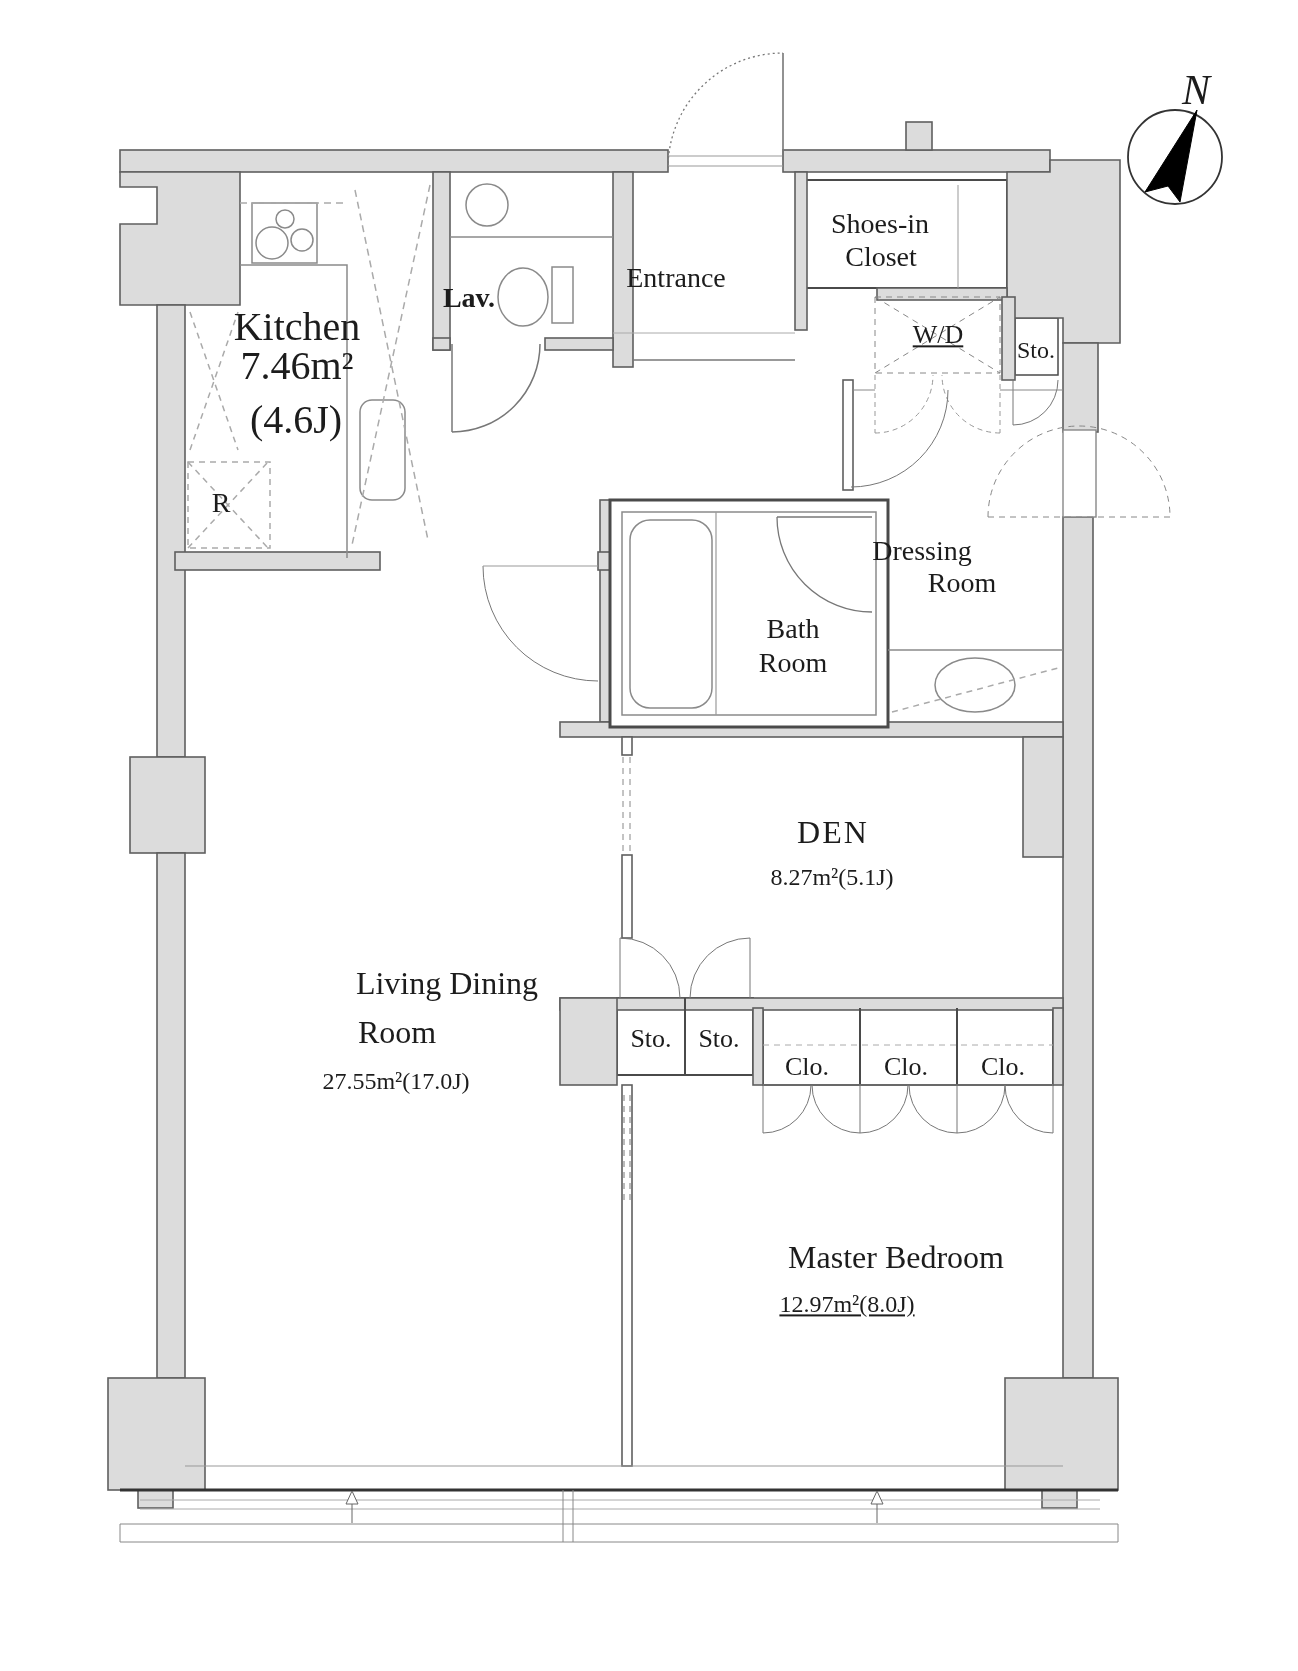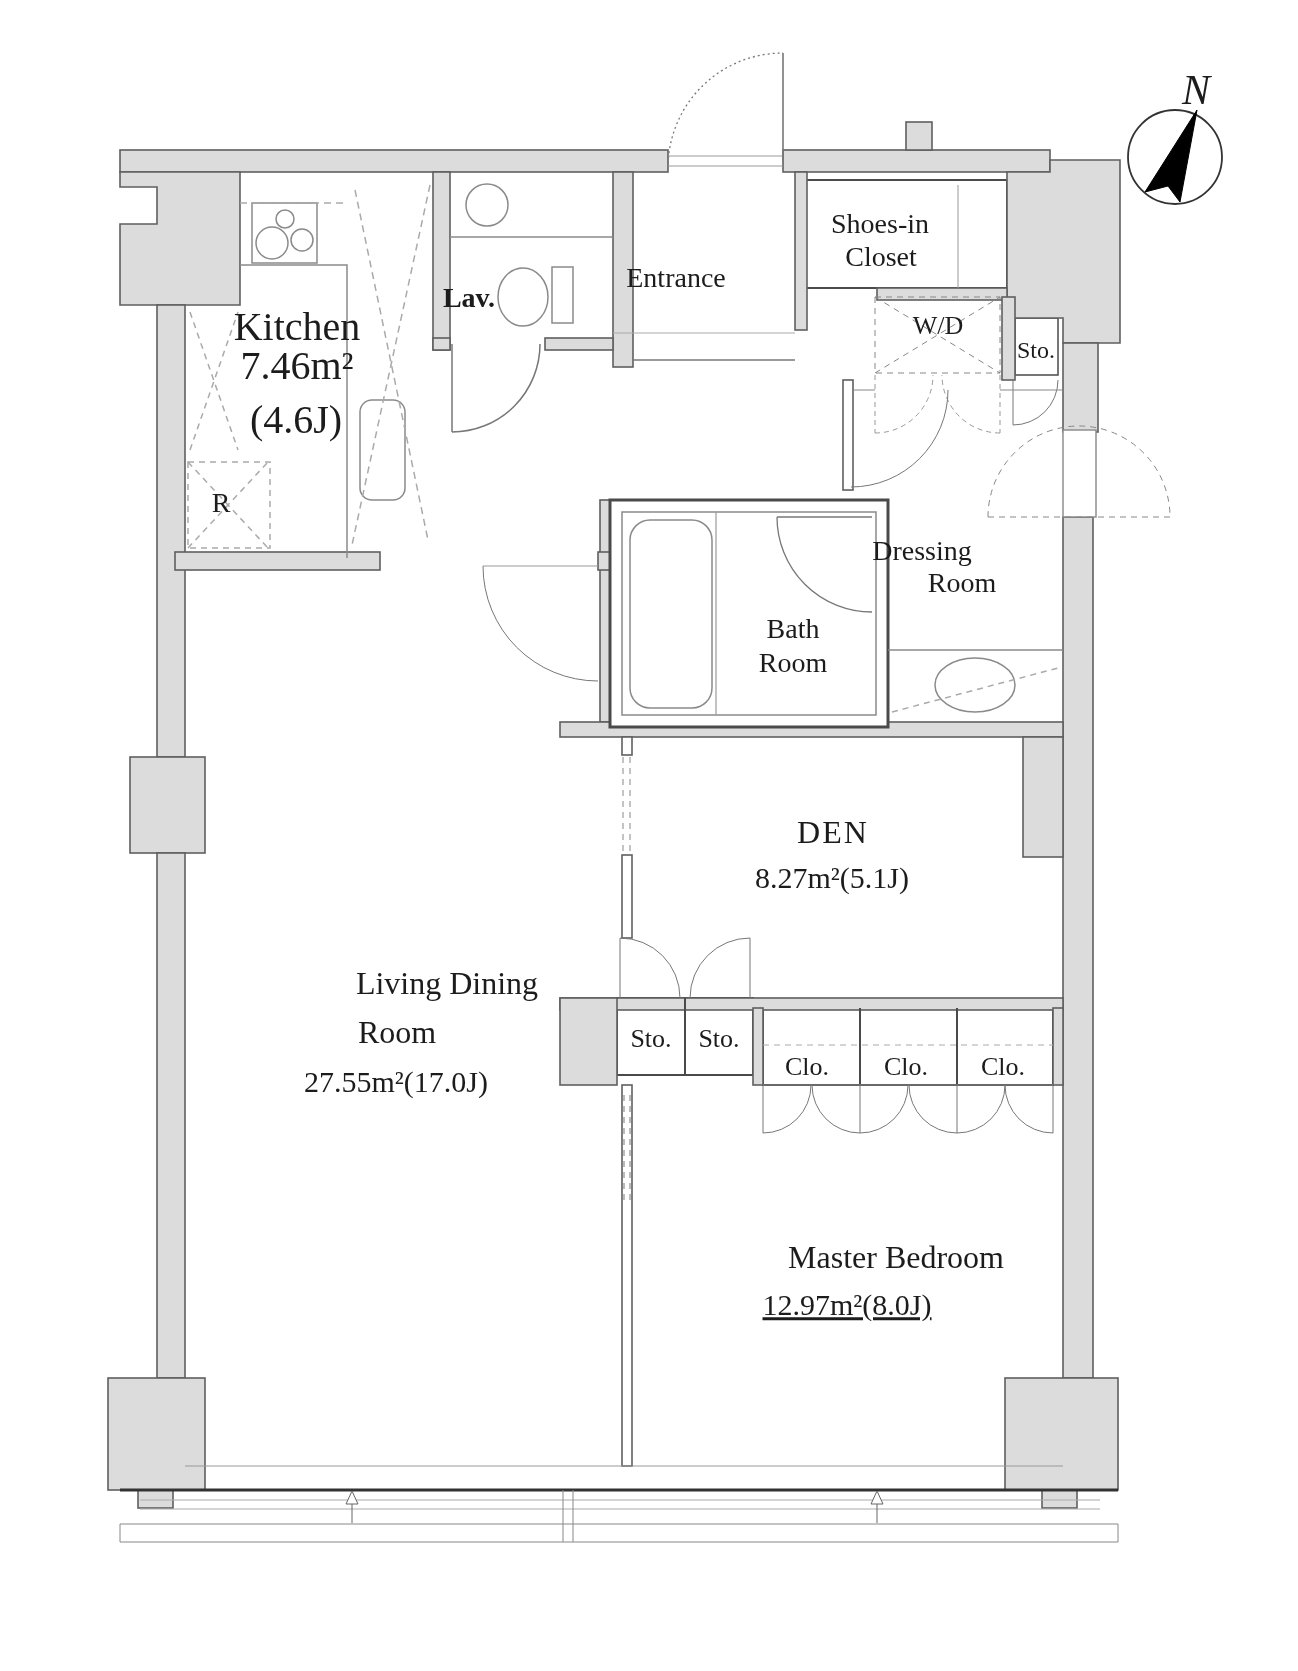--- a/index.html
+++ b/index.html
@@ -1,21 +1,21 @@
 <!DOCTYPE html>
 <html><head>
 <meta charset="utf-8">
 <style>
   html,body{margin:0;padding:0;background:#fff;}
   .plan{position:relative;width:1298px;height:1671px;background:#ffffff;overflow:hidden;
         font-family:"Liberation Serif","DejaVu Serif",serif;}
   .plan svg{position:absolute;left:0;top:0;}
   .lbl{position:absolute;transform:translate(-50%,-50%);color:#1c1c1c;white-space:nowrap;
        text-align:center;line-height:1.05;}
-  .f32{font-size:32px;} .f31{font-size:40px;} .f30{font-size:30px;text-align:right;} .f28{font-size:28px;}
+  .f32{font-size:32px;} .f31{font-size:40px;} .f30{font-size:24px;text-align:right;} .f28{font-size:28px;}
   .f26{font-size:26px;} .f24{font-size:24px;}
   .compass-n{font-size:42px;font-style:italic;font-weight:500;}
 </style>
 </head>
 <body>
 
 <div class="plan">
 <svg width="1298" height="1671" viewBox="0 0 1298 1671">
 
   <g fill="#ffffff" stroke="none">
@@ -228,21 +228,21 @@
   <div class="lbl f31" style="left:297px;top:327px;">Kitchen</div>
   <div class="lbl f31" style="left:297px;top:366px;">7.46m²</div>
   <div class="lbl f31" style="left:296px;top:420px;">(4.6J)</div>
 
   <div class="lbl f28" style="left:469px;top:298px;font-weight:bold;">Lav.</div>
   <div class="lbl f28" style="left:676px;top:278px;">Entrance</div>
 
   <div class="lbl f28" style="left:880px;top:224px;">Shoes-in</div>
   <div class="lbl f28" style="left:881px;top:257px;">Closet</div>
 
-  <div class="lbl f26" style="left:938px;top:326px;">W/D</div>
+  <div class="lbl f26" style="left:938px;top:335px;text-decoration:underline;">W/D</div>
   <div class="lbl f24" style="left:1036px;top:351px;">Sto.</div>
   <div class="lbl f28" style="left:221px;top:503px;">R</div>
 
   <div class="lbl f28" style="left:922px;top:551px;">Dressing</div>
   <div class="lbl f28" style="left:962px;top:583px;">Room</div>
 
   <div class="lbl f28" style="left:793px;top:629px;">Bath</div>
   <div class="lbl f28" style="left:793px;top:663px;">Room</div>
 
   <div class="lbl f32" style="left:833px;top:833px;letter-spacing:2px;">DEN</div>

